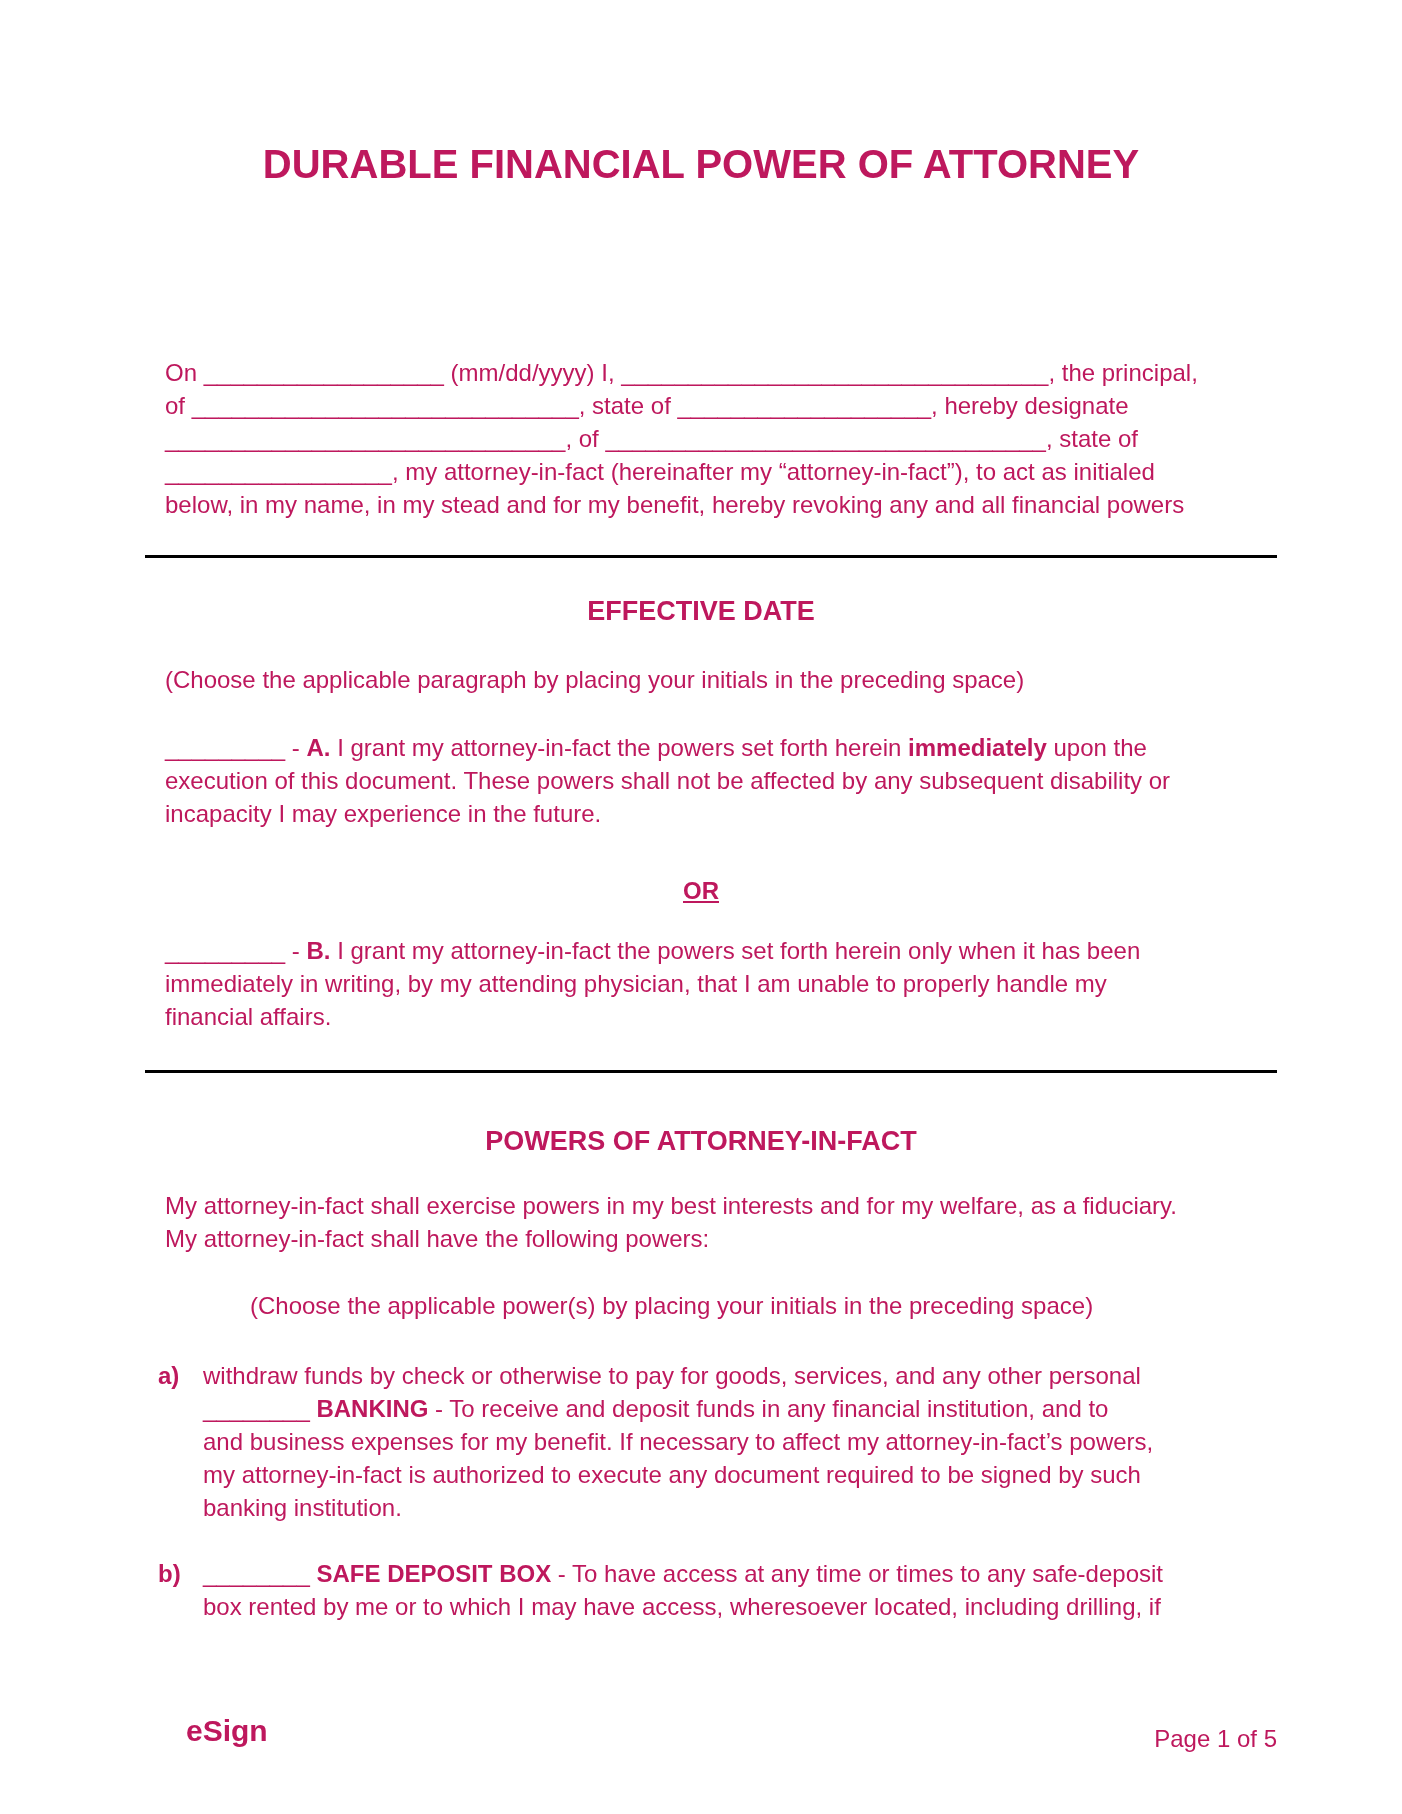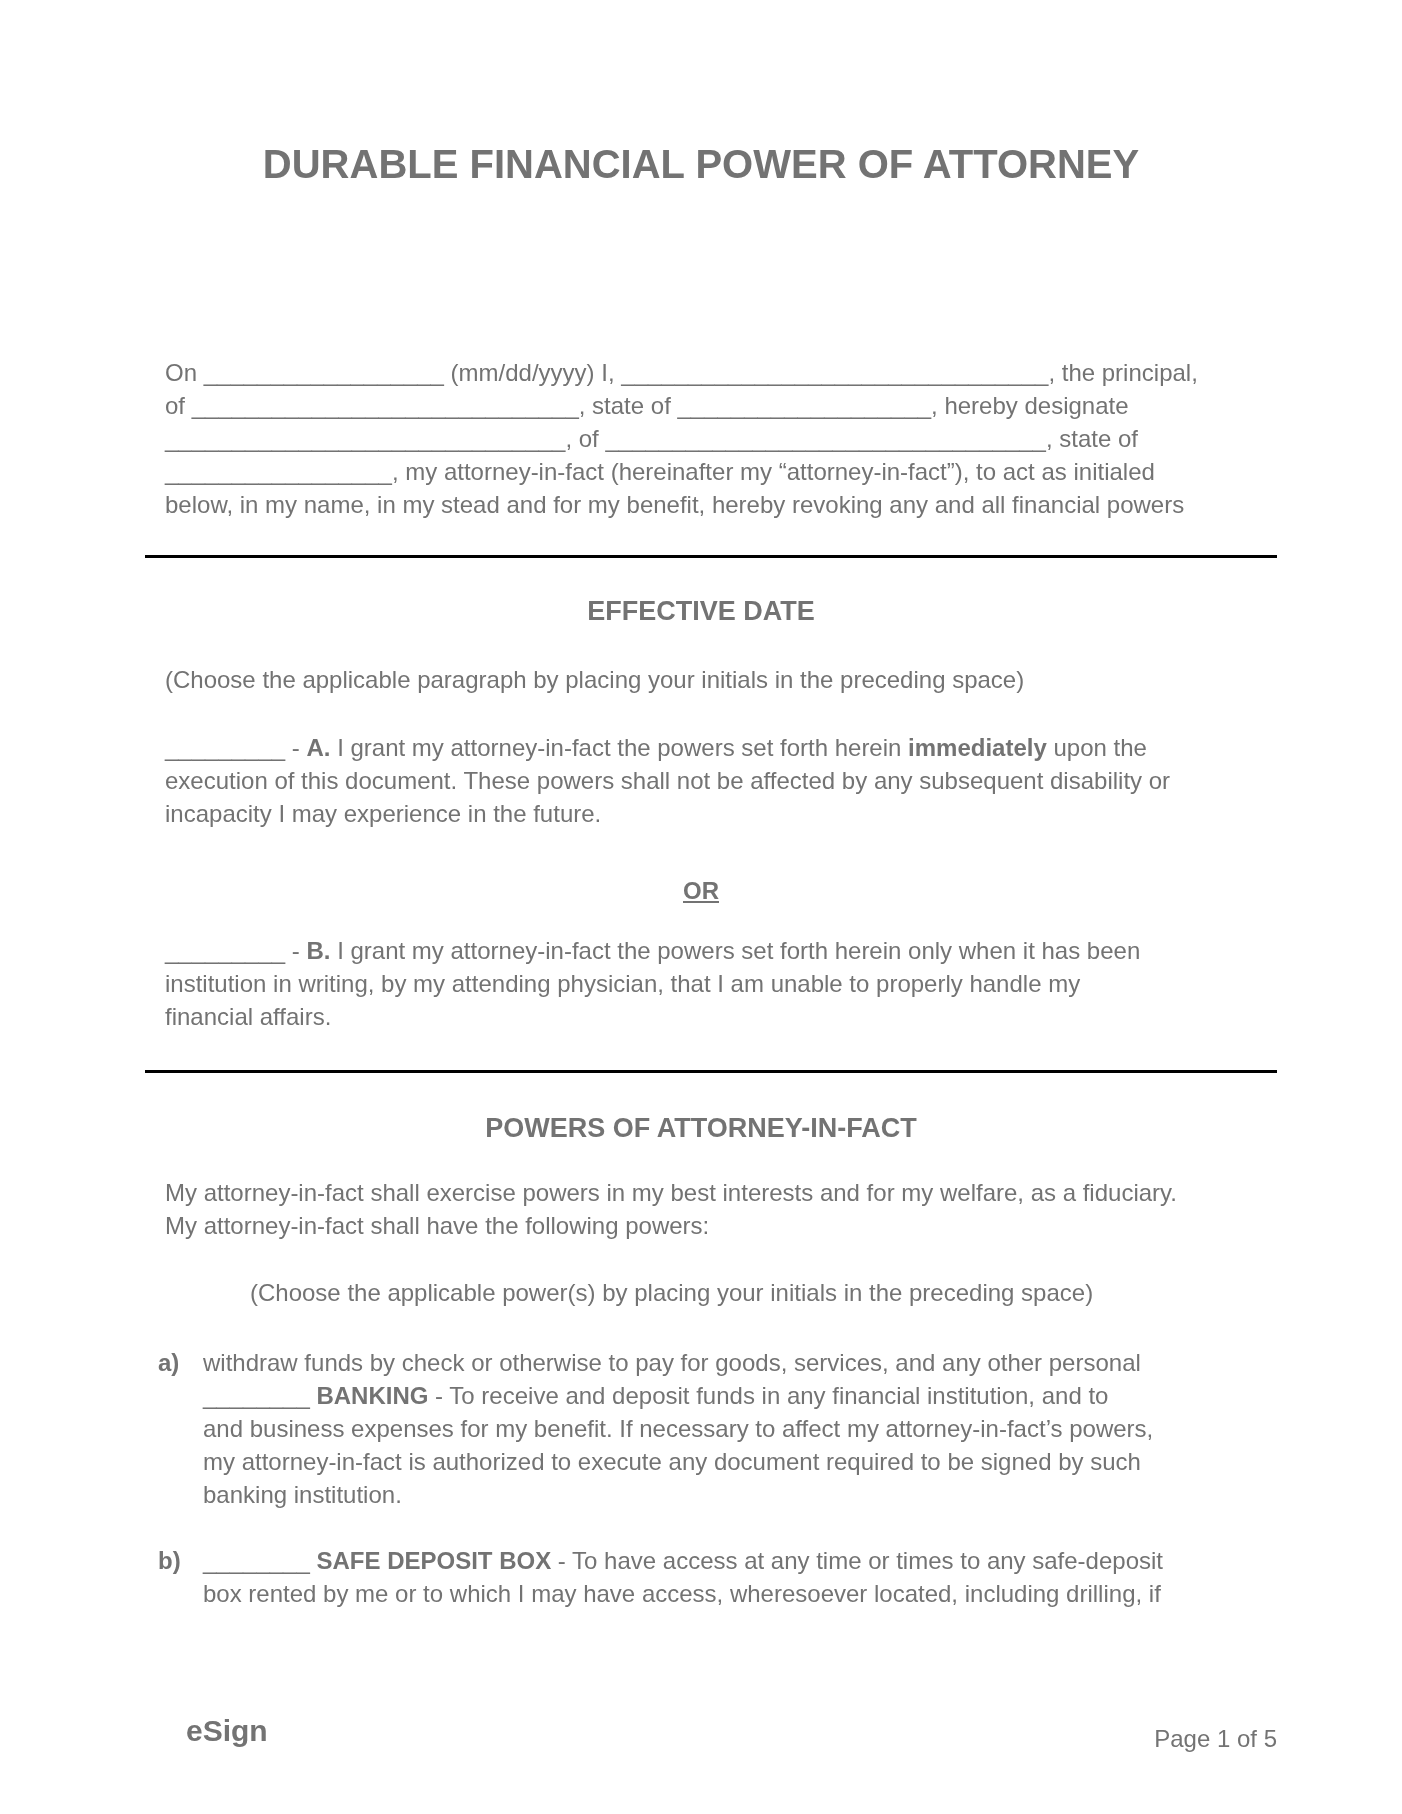--- a/index.html
+++ b/index.html
@@ -1,21 +1,21 @@
 <!DOCTYPE html>
 <html><head>
 <meta charset="utf-8">
 <style>
   html,body{margin:0;padding:0;background:#ffffff;}
   .page{
     position:relative;
     width:1402px;
     height:1814px;
     background:#ffffff;
-    color:#737373;
+    color:#be185d;
     font-family:"Liberation Sans","DejaVu Sans",sans-serif;
     font-size:24px;
     line-height:33px;
     overflow:hidden;
   }
   .content{margin:0 165px;}
   .line{white-space:pre;}
   .b{font-weight:bold;}
   .doc-title{
     margin-top:140px;
@@ -33,21 +33,21 @@
     height:0;
   }
   .divider.second{margin-top:37px;}
   .section-heading{
     font-size:27px;
     font-weight:bold;
     text-align:center;
     line-height:33px;
   }
   .h-effective{margin-top:37px;}
-  .h-powers{margin-top:39px;}
+  .h-powers{margin-top:52px;}
   .instruction{margin-top:35px;}
   .instruction.powers-instr{margin-top:34px;text-indent:85px;}
   .para-a{margin-top:35px;}
   .or-sep{
     margin-top:44px;
     text-align:center;
     font-weight:bold;
     text-decoration:underline;
   }
   .para-b{margin-top:27px;}
@@ -98,21 +98,21 @@
     <div class="para-a">
         <div class="line"><span>_________ - </span><span class="b">A.</span><span> I grant my attorney-in-fact the powers set forth herein </span><span class="b">immediately</span><span> upon the</span></div>
         <div class="line"><span>execution of this document. These powers shall not be affected by any subsequent disability or</span></div>
         <div class="line"><span>incapacity I may experience in the future.</span></div>
       </div>
 
     <div class="or-sep">OR</div>
 
     <div class="para-b">
         <div class="line"><span>_________ - </span><span class="b">B.</span><span> I grant my attorney-in-fact the powers set forth herein only when it has been</span></div>
-        <div class="line"><span>institution in writing, by my attending physician, that I am unable to properly handle my</span></div>
+        <div class="line"><span>immediately in writing, by my attending physician, that I am unable to properly handle my</span></div>
         <div class="line"><span>financial affairs.</span></div>
       </div>
 
     <hr class="divider second">
 
     <div class="section-heading h-powers">POWERS OF ATTORNEY-IN-FACT</div>
 
     <div class="fiduciary">
         <div class="line"><span>My attorney-in-fact shall exercise powers in my best interests and for my welfare, as a fiduciary.</span></div>
         <div class="line"><span>My attorney-in-fact shall have the following powers:</span></div>

